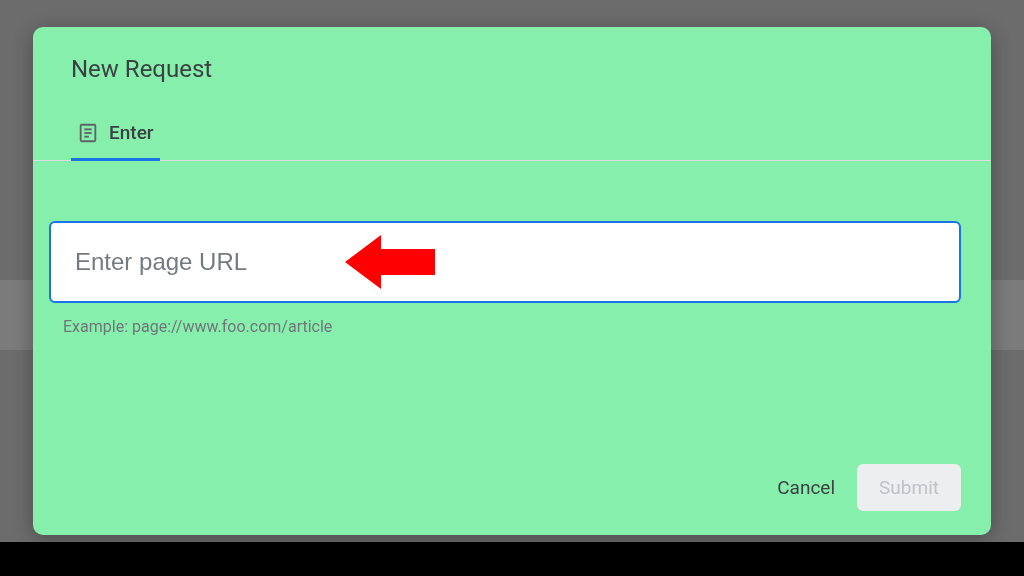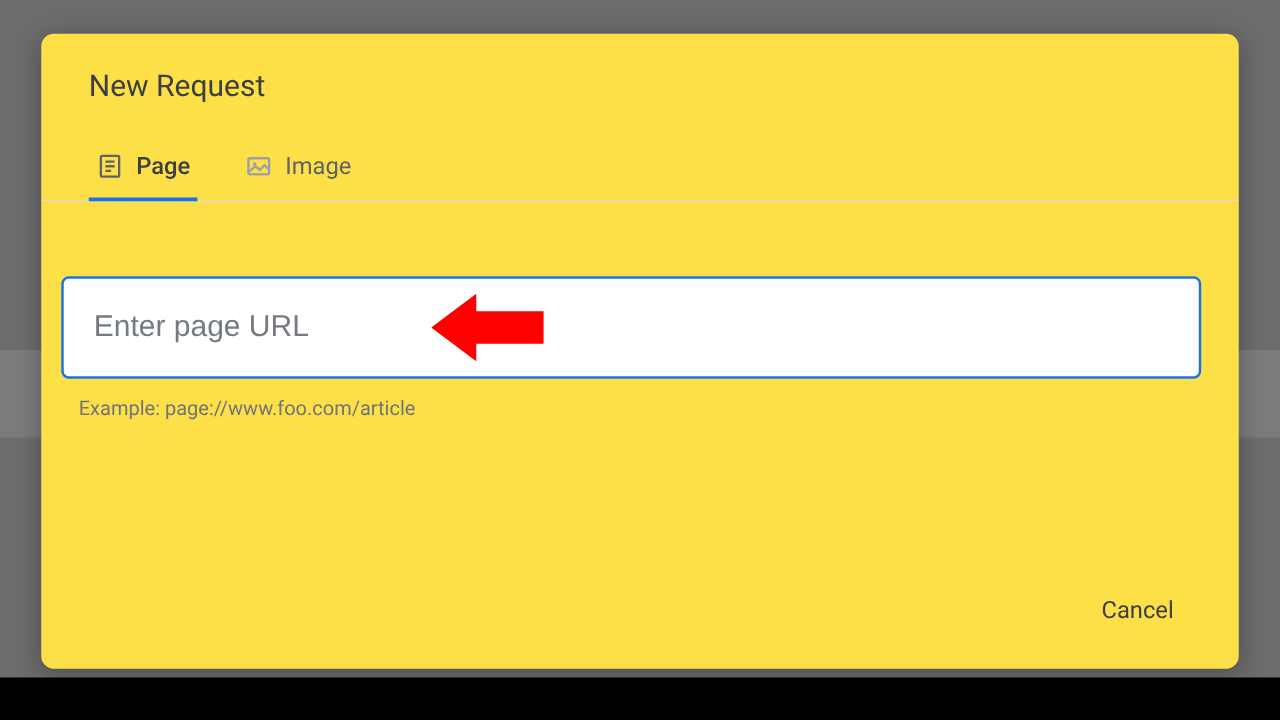--- a/index.html
+++ b/index.html
@@ -23,21 +23,21 @@
       right: 0;
       height: 70px;
       background: #7b7b7b;
     }
     .modal {
       position: absolute;
       top: 27px;
       left: 33px;
       right: 33px;
       bottom: 41px;
-      background: #fde047;
+      background: #86efac;
       border-radius: 10px;
       box-shadow: 0 4px 20px rgba(0,0,0,0.3);
       padding: 0;
       display: flex;
       flex-direction: column;
     }
     .modal-title {
       font-size: 24px;
       color: #3c4043;
       font-weight: 400;
@@ -156,43 +156,34 @@
   <div class="tabs">
     <div class="tab active">
       <span class="icon">
         <svg viewBox="0 0 24 24" fill="none" stroke="#5f6368" stroke-width="2">
           <rect x="4" y="3" width="16" height="18" rx="1" fill="none"></rect>
           <line x1="8" y1="8" x2="16" y2="8"></line>
           <line x1="8" y1="12" x2="16" y2="12"></line>
           <line x1="8" y1="16" x2="13" y2="16"></line>
         </svg>
       </span>
-      <span>Page</span>
-    </div>
-    <div class="tab">
-      <span class="icon">
-        <svg viewBox="0 0 24 24" fill="none" stroke="#9aa0a6" stroke-width="2">
-          <rect x="3" y="5" width="18" height="14" rx="1" fill="none"></rect>
-          <circle cx="8.5" cy="10" r="1.5" fill="#9aa0a6" stroke="none"></circle>
-          <path d="M3 17 L9 12 L13 15 L17 11 L21 15" fill="none"></path>
-        </svg>
-      </span>
-      <span>Image</span>
+      <span>Enter</span>
     </div>
   </div>
 
   <div class="body">
     <input type="text" class="url-input" placeholder="Enter page URL" style="">
     <div class="example">Example: page://www.foo.com/article</div>
 
     <div class="arrow">
       <svg viewBox="0 0 90 62">
         <polygon points="0,31 36,4 36,18 90,18 90,44 36,44 36,58" fill="#ff0000"></polygon>
       </svg>
     </div>
   </div>
 
   <div class="actions">
     <button class="btn btn-cancel">Cancel</button>
+    <button class="btn btn-submit" disabled="">Submit</button>
   </div>
 </div>
 
 <div class="black-bottom"></div>
 
 </body></html>

